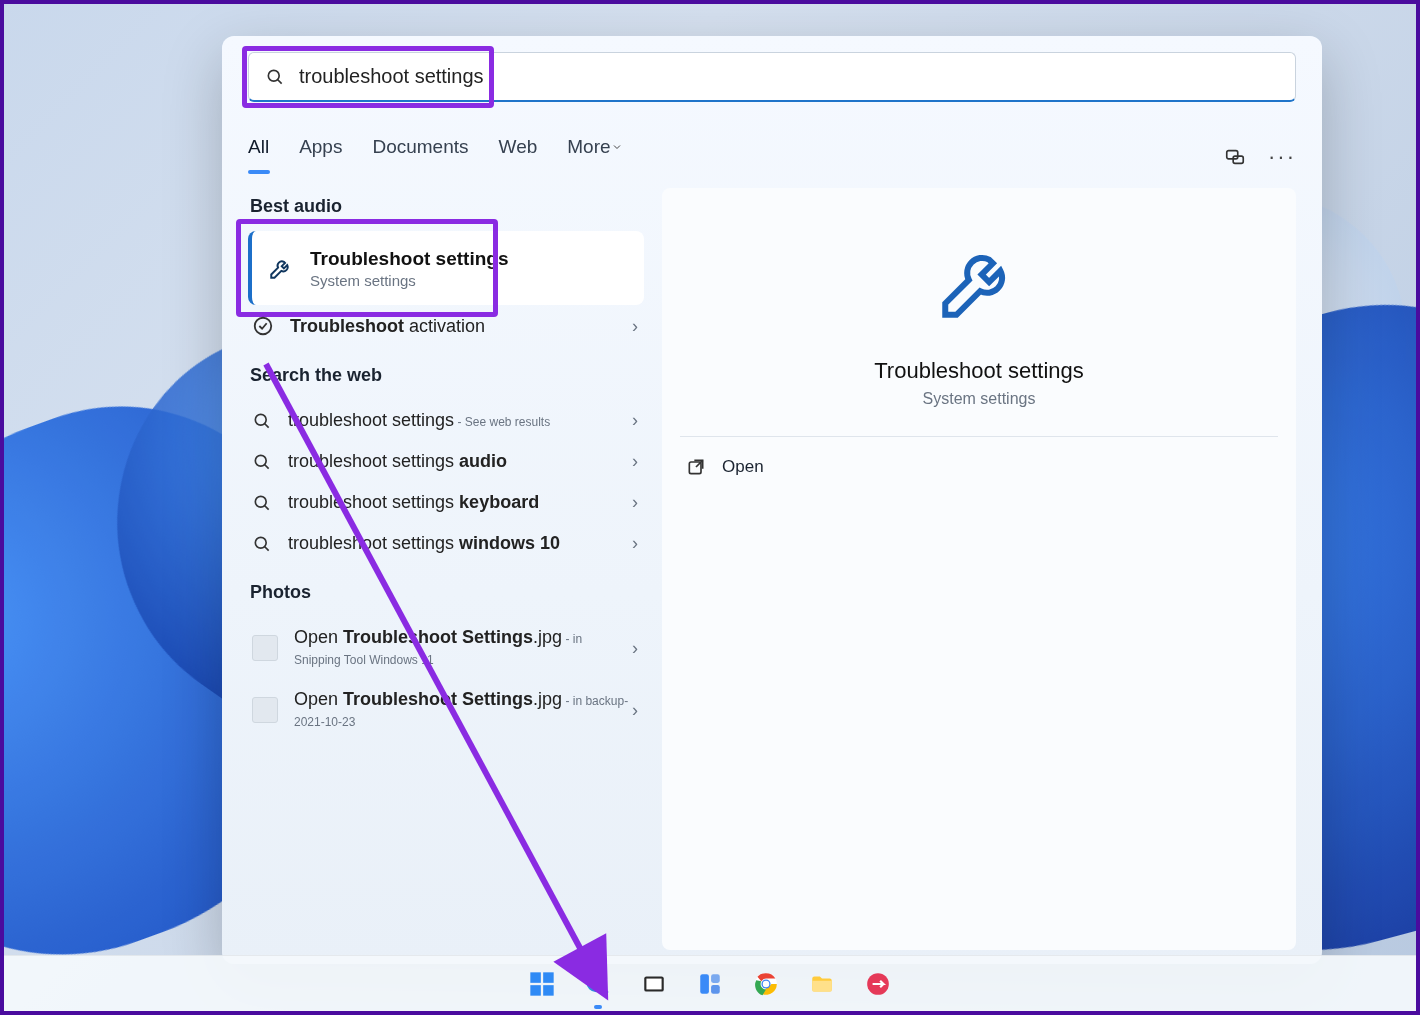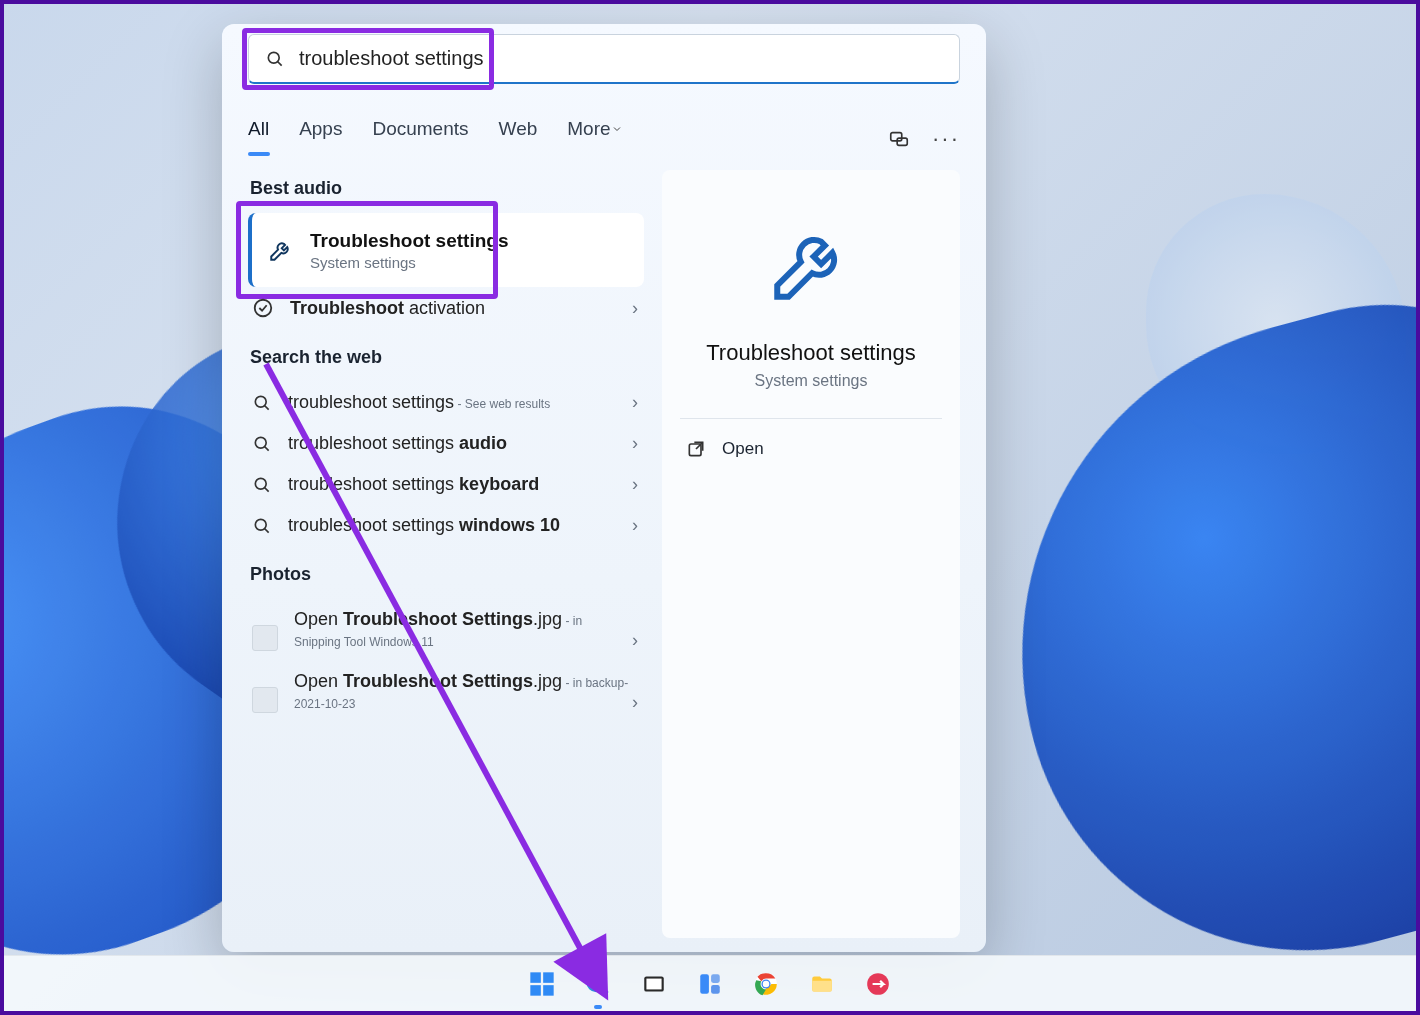--- a/index.html
+++ b/index.html
@@ -18,26 +18,26 @@
     background: radial-gradient(circle at 30% 30%, #3a8af7, #0a3db9);
     filter: blur(0.5px);
   }
   .s1{width:520px;height:520px;left:-180px;top:420px;border-radius:60% 40% 55% 45%;transform:rotate(-20deg);opacity:.9}
   .s2{width:380px;height:380px;left:110px;top:330px;border-radius:55% 45% 40% 60%;transform:rotate(35deg);opacity:.85;background:radial-gradient(circle at 40% 30%,#4d9bff,#0a2e9a)}
   .s3{width:620px;height:620px;right:-220px;top:320px;border-radius:60% 40% 50% 50%;transform:rotate(-15deg);opacity:.92;background:radial-gradient(circle at 35% 30%,#2f7ff3,#061f88)}
   .s4{width:260px;height:260px;right:10px;top:190px;border-radius:50% 60% 45% 55%;opacity:.5;background:radial-gradient(circle,#e9f1fa,#a9c5ea)}
 
   .panel {
     position: absolute;
-    left: 218px; top: 20px;
-    width: 764px; height: 928px;
+    left: 218px; top: 32px;
+    width: 1100px; height: 928px;
     background: linear-gradient(180deg,#f5f9ff 0%, #eef4fb 60%, #e9f0f8 100%);
     border-radius: 12px;
     box-shadow: 0 20px 60px rgba(0,0,0,.22);
-    padding: 10px 0 0 0;
+    padding: 16px 0 0 0;
   }
 
   .search-wrap{
     margin: 0 26px;
     position: relative;
   }
   .search-box{
     width: 100%; height: 50px;
     background:#fff;
     border:1px solid #c9d3de;
@@ -94,21 +94,21 @@
     padding:14px 14px 14px 16px;
     display:flex;align-items:center;gap:16px;
     border-left:4px solid #1c6fc9;
     width: 396px; height:74px;
   }
   .best-match .txt .t{font-size:19px;font-weight:600;color:#111}
   .best-match .txt .s{font-size:15px;color:#6a7482;margin-top:2px}
   .hi-best{left:-12px;top:-12px;width:262px;height:98px}
 
   .row{
-    display:flex;align-items:flex-end;gap:16px;
+    display:flex;align-items:center;gap:16px;
     padding:10px 12px 10px 4px;
     width: 396px;
     cursor:pointer;
     color:#222; font-size:18px;
     position:relative;
   }
   .row .arrow{position:absolute;right:6px;color:#6a7482;font-size:18px}
   .row .thumb{width:26px;height:26px;background:#e2e8ef;border:1px solid #cfd7df;border-radius:3px;flex:none}
   .row .sub{color:#6a7482;font-size:12px}
   .row .bold{font-weight:600}

